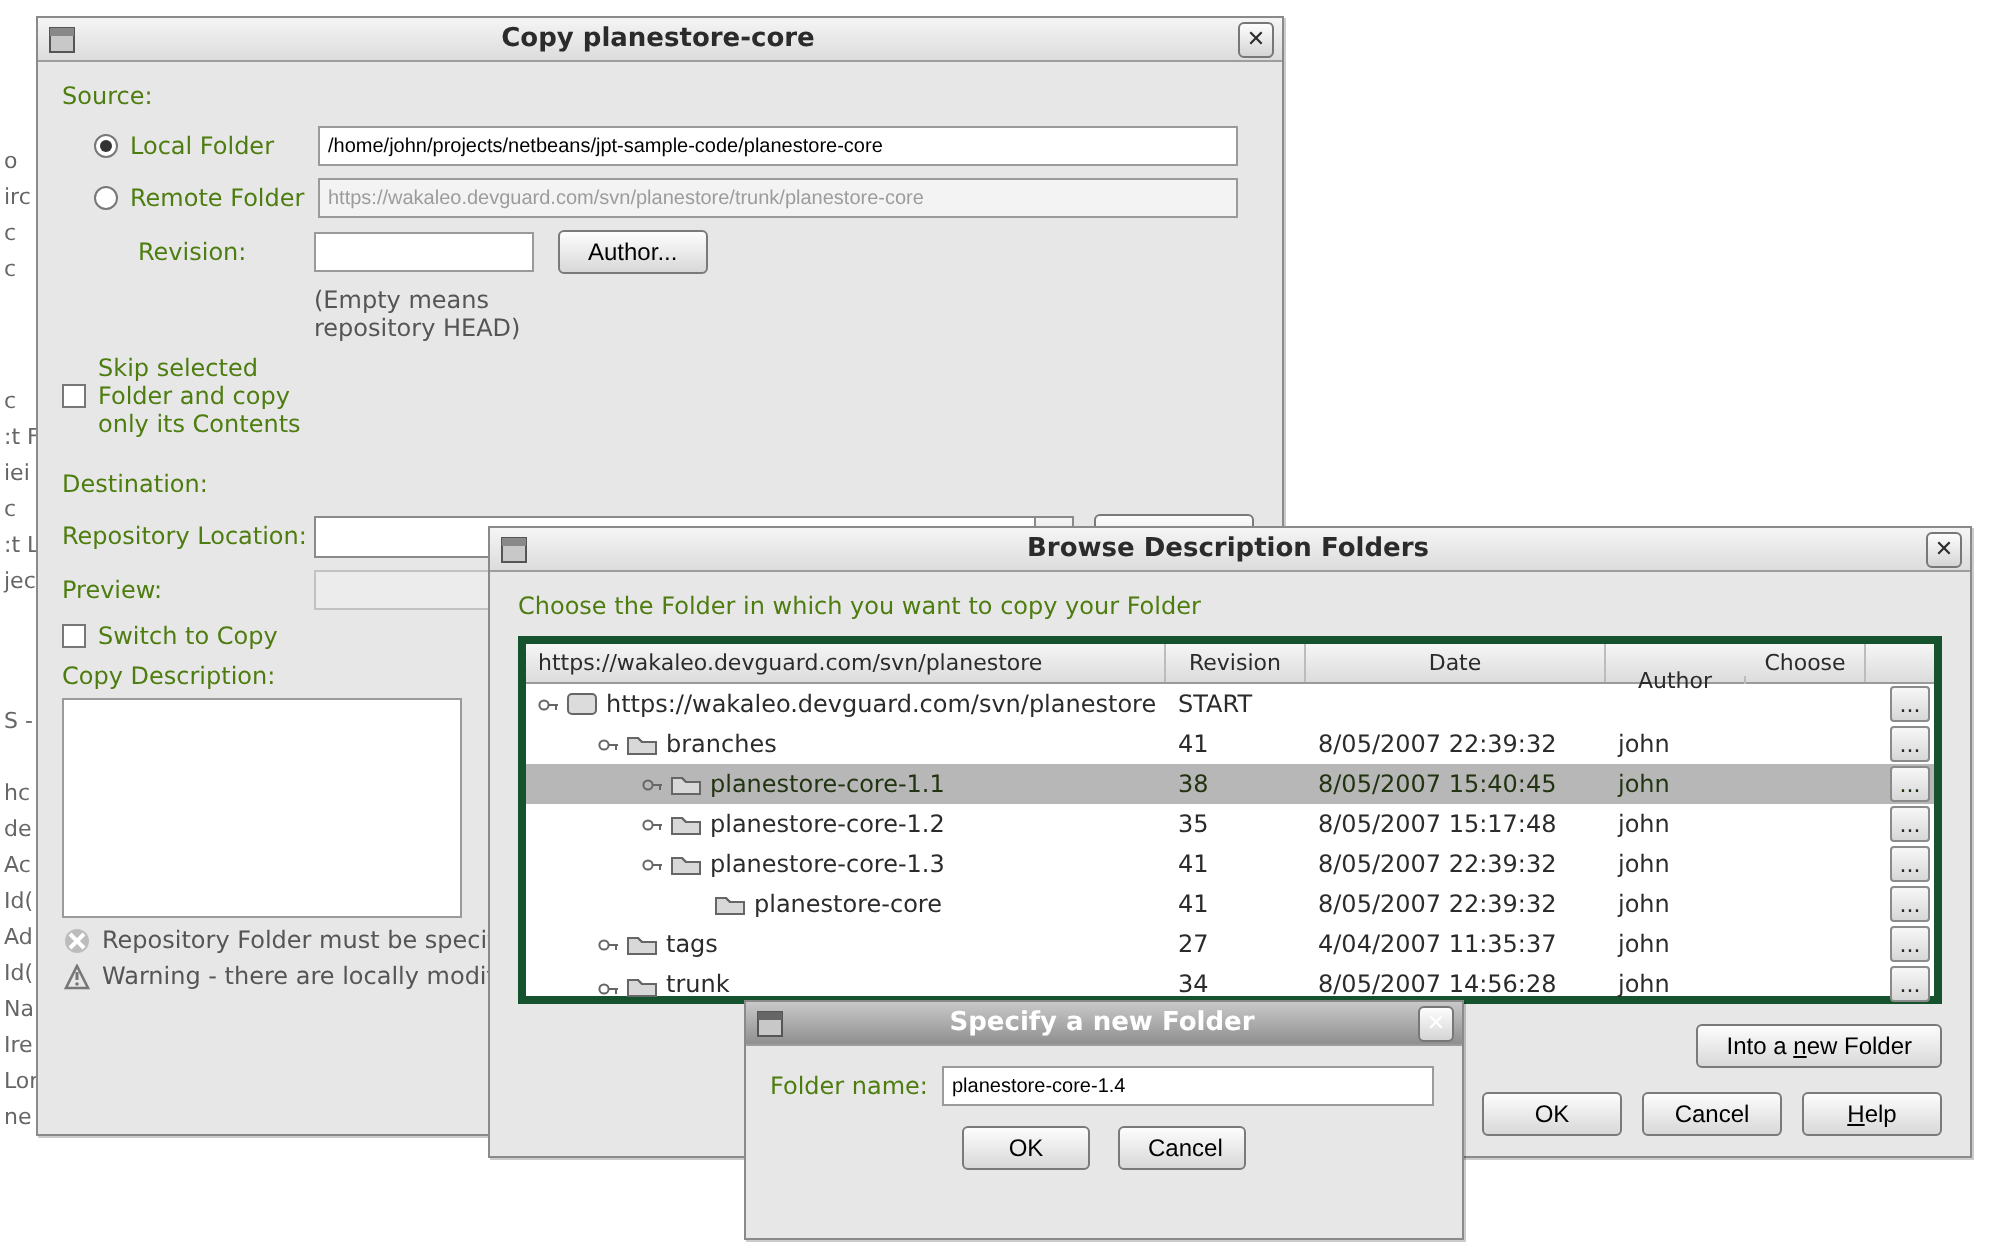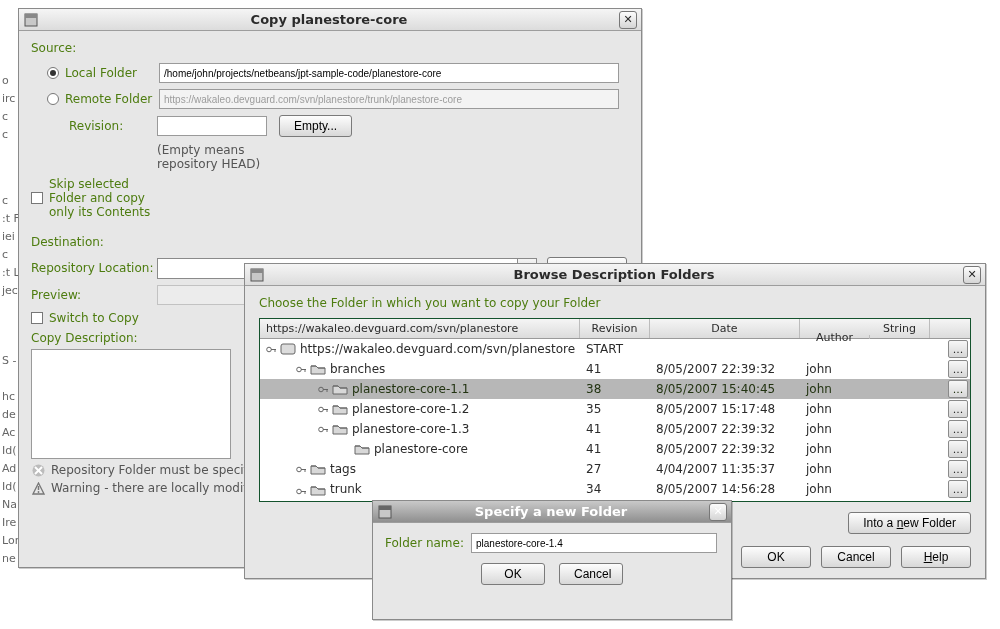--- a/index.html
+++ b/index.html
@@ -31,21 +31,21 @@
   .dropdown .ddfield { flex:1; border:1px solid #8a8a8a; border-right:none; background:#fff; }
   .dropdown .ddbtn { width:20px; border:1px solid #8a8a8a; background:linear-gradient(#f5f5f5,#d3d3d3); display:flex; align-items:center; justify-content:center;}
   .tri-down{ width:0;height:0;border-left:4px solid transparent;border-right:4px solid transparent;border-top:5px solid #333;}
 
   .textarea { border:1px solid #9a9a9a; background:#fff; }
 
   .msg-row{ display:flex; align-items:center; margin-top:4px; color:#555;}
   .msg-icon{ width:14px;height:14px; margin-right:6px; display:flex;align-items:center;justify-content:center;}
 
   
-  .tablewrap { border:1px solid #14532d; background:#fff; position:relative;}
+  .tablewrap { border:4px solid #14532d; background:#fff; position:relative;}
   .thead { display:flex; height:20px; background:linear-gradient(#f5f5f5,#dcdcdc); border-bottom:1px solid #9a9a9a;}
   .th { border-right:1px solid #bcbcbc; padding:2px 6px; font-size:11px; display:flex; align-items:center;}
   .trow { display:flex; height:20px; align-items:center;}
   .trow.sel { background:#b7b7b7; color:#231; }
   .td { padding:0 6px; font-size:12px; overflow:hidden; white-space:nowrap;}
   .fold-icon{ width:14px; height:12px; display:inline-block; vertical-align:middle;}
   .fold-icon svg{display:block;}
   .toggle{ width:10px; display:inline-flex; justify-content:center; color:#555; font-size:10px;}
   .ellipsis-btn{ width:20px;height:18px; border:1px solid #8a8a8a; background:linear-gradient(#f7f7f7,#d7d7d7); display:flex; align-items:center; justify-content:center; font-size:11px; border-radius:2px;}
 
@@ -109,21 +109,21 @@
         <span style="width:16px;"></span>
         <span class="radio"></span>
         <span class="lbl" style="width:94px;">Remote Folder</span>
         <input type="text" class="field disabled" style="width: 460px;" value="https://wakaleo.devguard.com/svn/planestore/trunk/planestore-core">
       </div>
 
       <div class="row">
         <span class="lbl" style="width:126px; text-align:left; padding-left:38px;">Revision:</span>
         <input type="text" class="field" style="width: 110px;" value="">
         <span style="width:12px;"></span>
-        <button class="btn">Empty...</button>
+        <button class="btn">Author...</button>
       </div>
 
       <div class="row">
           <span style="width:126px;"></span>
           <span class="lbl" style="color:#555;">(Empty means repository HEAD)</span>
         </div>
 
       <div class="row" style="margin-top:0;">
         <span class="chk"></span>
         <span class="lbl">Skip selected Folder and copy only its Contents</span>
@@ -192,21 +192,21 @@
     </div>
     <div class="body" style="padding:10px 14px;">
       <div class="lbl" style="margin-bottom:8px;">Choose the Folder in which you want to copy your Folder</div>
 
       <div class="tablewrap" style="height:184px;">
         <div class="thead">
           <div class="th" style="width:320px;">https://wakaleo.devguard.com/svn/planestore</div>
           <div class="th" style="width:70px; justify-content:center;">Revision</div>
           <div class="th" style="width:150px; justify-content:center;">Date</div>
           <div class="th" style="width:70px; justify-content:center;margin-top:16px;">Author</div>
-          <div class="th" style="width:60px; justify-content:center;">String</div>
+          <div class="th" style="width:60px; justify-content:center;">Choose</div>
           <div class="th" style="flex:1; border-right:none;"></div>
         </div>
         <div id="tree-rows">
             <div class="trow">
               <div class="td" style="width: 320px; display: flex; align-items: center;">
                 <span style="display: inline-block; width: 8px;"></span>
                 <span class="toggle" style="font-size: 9px; color: rgb(85, 85, 85);">
                   <svg width="12" height="9">
                     <circle cx="3" cy="4.5" r="2.3" fill="none" stroke="#666"></circle>
                     <line x1="5" y1="4.5" x2="11" y2="4.5" stroke="#666"></line>

